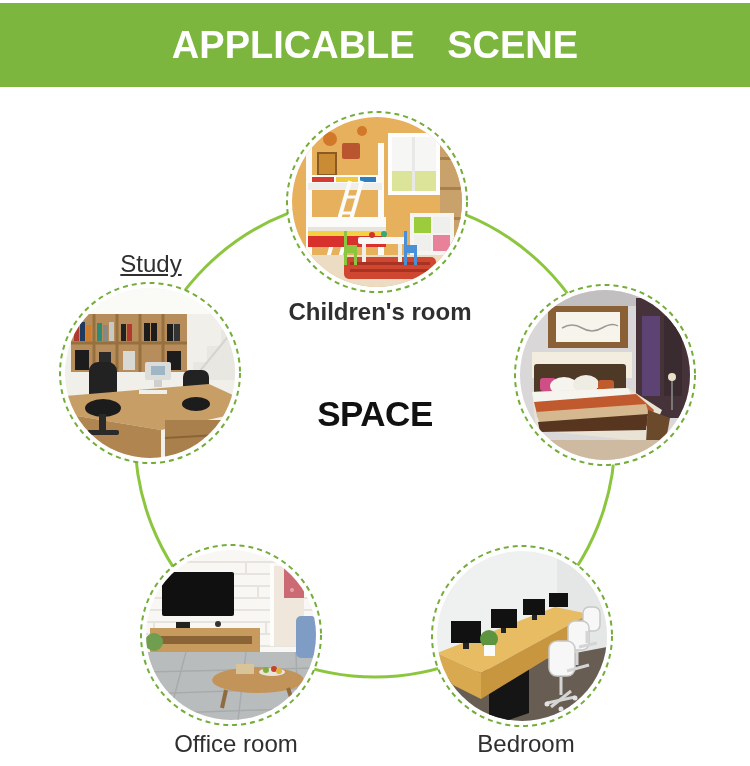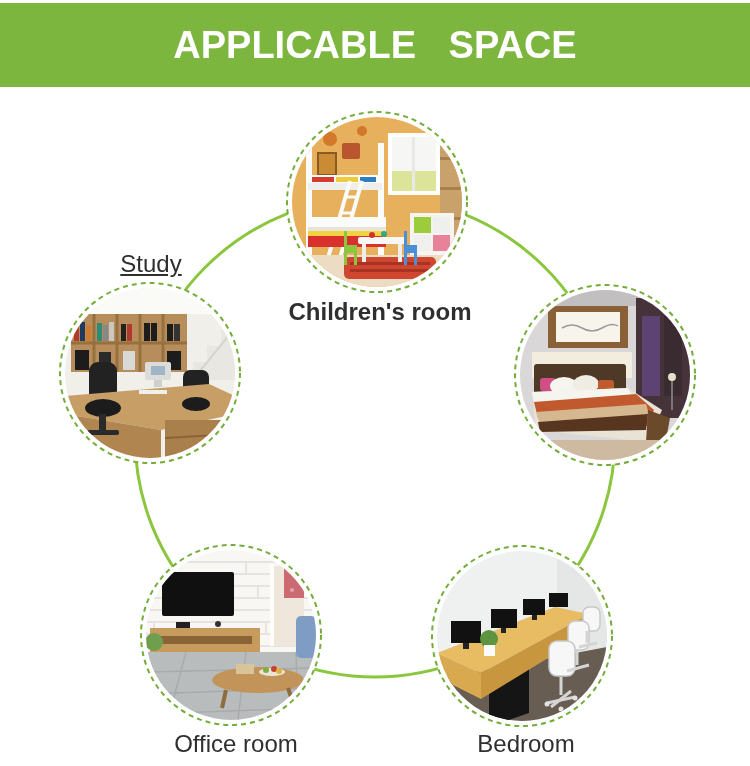--- a/index.html
+++ b/index.html
@@ -54,21 +54,21 @@
     font-size:35px;font-weight:bold;line-height:42px;letter-spacing:-0.5px;
     white-space:nowrap;
   }
 </style>
 </head>
 <body>
 
 <div class="stage">
 
   <div class="banner">
-    <div class="banner-title">APPLICABLE SPACE</div>
+    <div class="banner-title">APPLICABLE SCENE</div>
   </div>
 
   <svg class="rings" width="750" height="766" viewBox="0 0 750 766">
     <circle cx="375" cy="437" r="240" fill="none" stroke="var(--ring-green)" stroke-width="3"></circle>
     <circle cx="377" cy="202" r="90" fill="#ffffff" stroke="var(--dash-green)" stroke-width="2" stroke-dasharray="5 4"></circle>
     <circle cx="150" cy="373" r="90" fill="#ffffff" stroke="var(--dash-green)" stroke-width="2" stroke-dasharray="5 4"></circle>
     <circle cx="605" cy="375" r="90" fill="#ffffff" stroke="var(--dash-green)" stroke-width="2" stroke-dasharray="5 4"></circle>
     <circle cx="231" cy="635" r="90" fill="#ffffff" stroke="var(--dash-green)" stroke-width="2" stroke-dasharray="5 4"></circle>
     <circle cx="522" cy="636" r="90" fill="#ffffff" stroke="var(--dash-green)" stroke-width="2" stroke-dasharray="5 4"></circle>
   </svg>
@@ -294,15 +294,16 @@
       <circle cx="124" cy="158" r="2.5" fill="#e2e2e2"></circle>
     </svg>
   </div>
 
   <div class="node-label label-study">Study</div>
   <div class="node-label label-children">Children's room</div>
   <div class="node-label label-living">Office room</div>
   <div class="node-label label-office">Bedroom</div>
 
   <div class="center-title">
+    <div>SPACE</div>
   </div>
 
 </div>
 
 </body></html>

